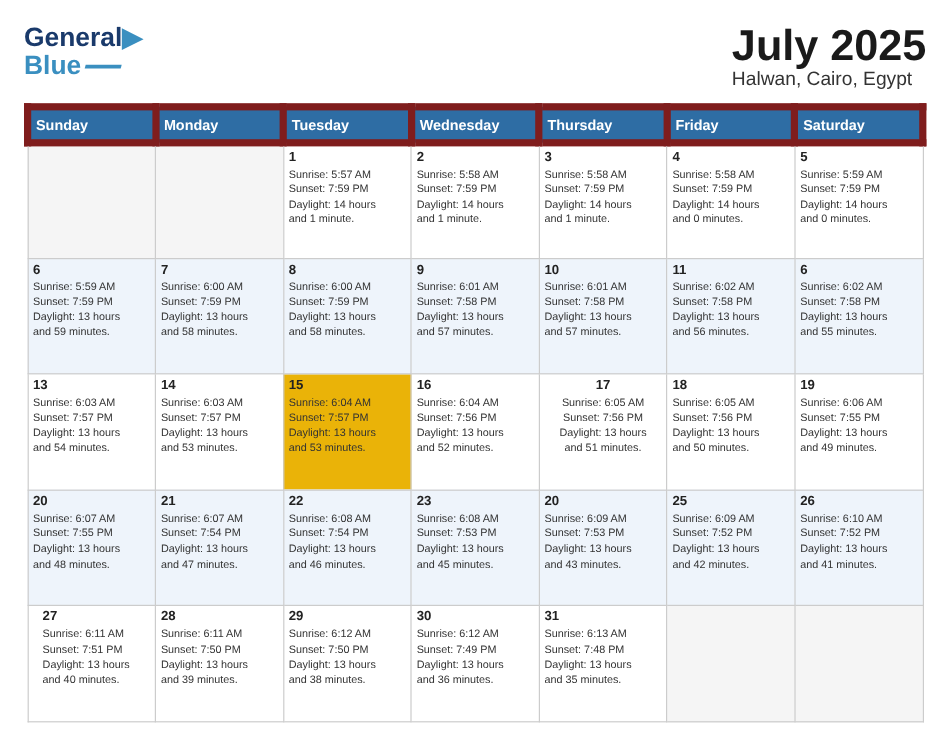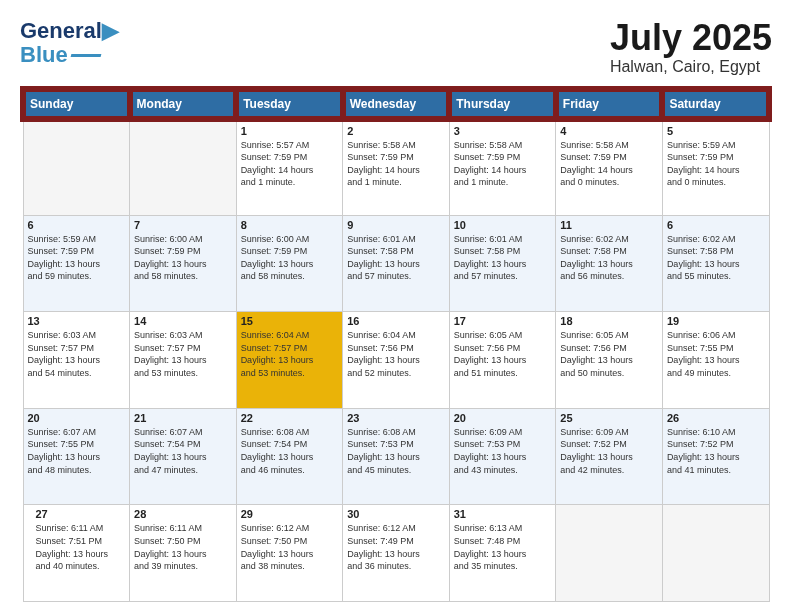--- a/index.html
+++ b/index.html
@@ -236,21 +236,21 @@
 Daylight: 13 hours
 and 53 minutes.</div>
           </td>
           <td style="background: rgb(255, 255, 255);">
             <span class="day-num">16</span>
             <div class="day-info" style="white-space: pre-line;">Sunrise: 6:04 AM
 Sunset: 7:56 PM
 Daylight: 13 hours
 and 52 minutes.</div>
           </td>
-          <td style="background: rgb(255, 255, 255);">
+          <td style="background: rgb(255, 255, 255); text-align: center;">
             <span class="day-num">17</span>
             <div class="day-info" style="white-space: pre-line;">Sunrise: 6:05 AM
 Sunset: 7:56 PM
 Daylight: 13 hours
 and 51 minutes.</div>
           </td>
           <td style="background: rgb(255, 255, 255);">
             <span class="day-num">18</span>
             <div class="day-info" style="white-space: pre-line;">Sunrise: 6:05 AM
 Sunset: 7:56 PM

